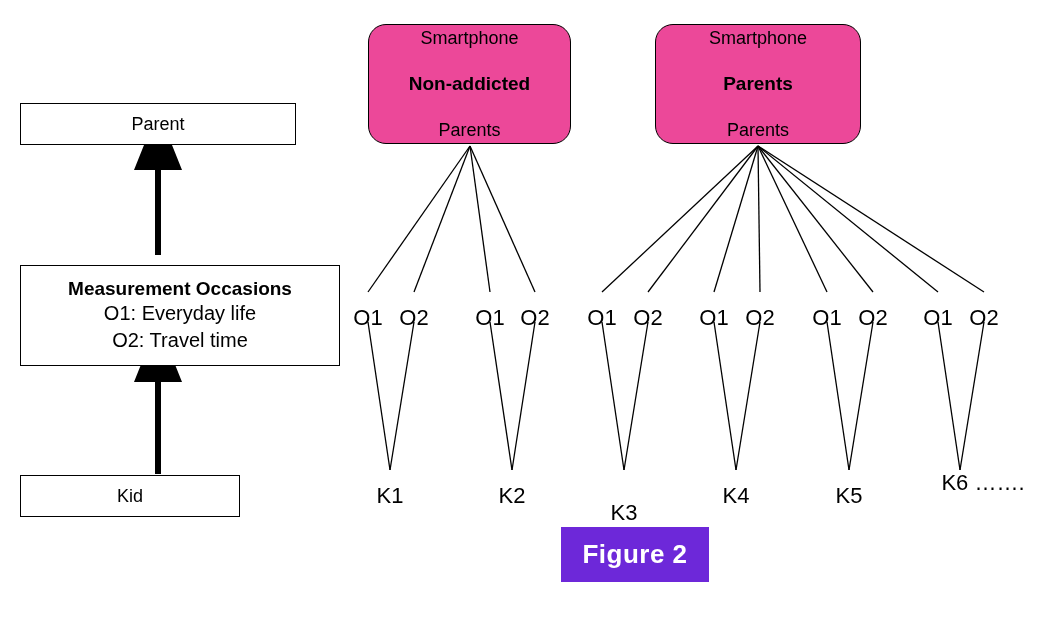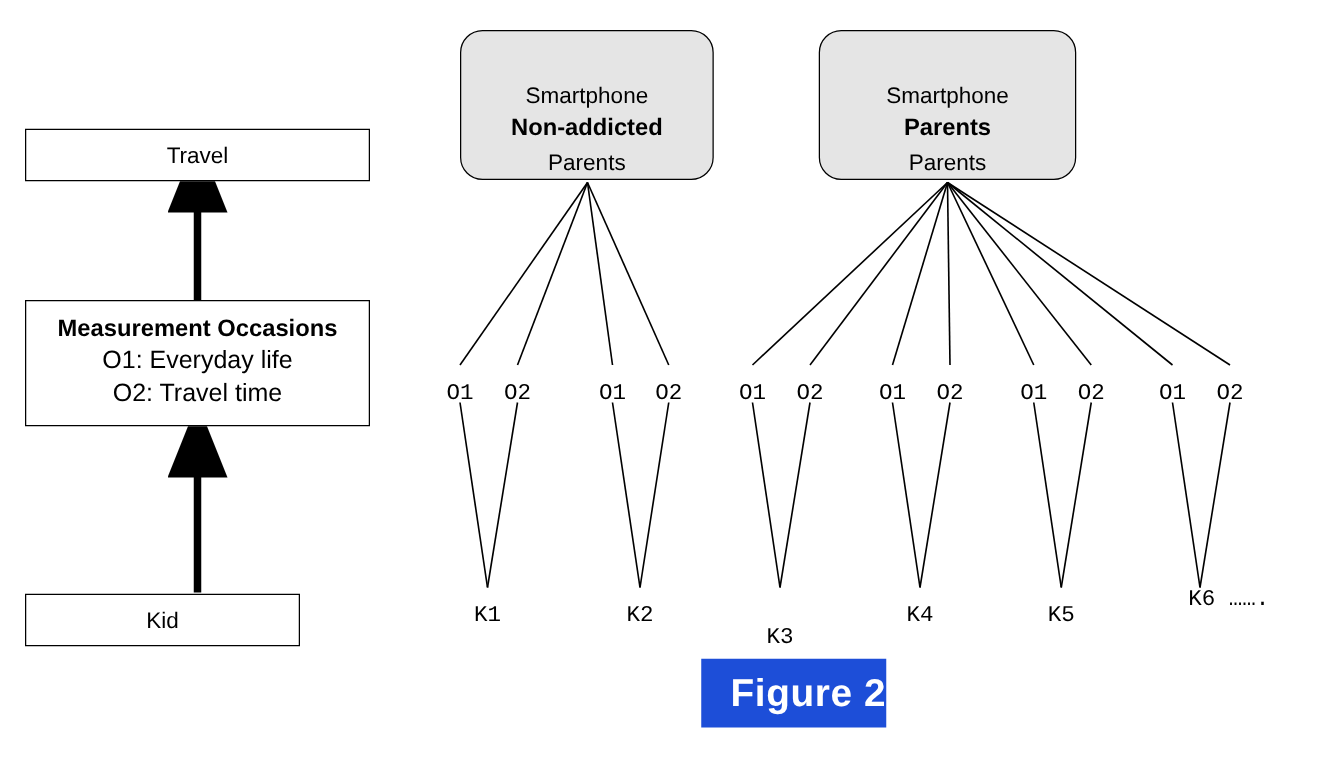--- a/index.html
+++ b/index.html
@@ -47,54 +47,53 @@
   .legend-sub {
     font-size: 20px;
     line-height: 1.35;
   }
   
   .group-box {
     position: absolute;
     box-sizing: border-box;
     border: 1.5px solid #000;
     border-radius: 18px;
-    background: #e5e5e5;
+    background: #ec4899;
     display: flex;
     flex-direction: column;
     align-items: center;
-    justify-content: flex-end;
+    justify-content: space-between;
     text-align: center;
     line-height: 1.45;
   }
   .group-line {
     font-size: 18px;
   }
   .group-line.bold {
     font-weight: bold;
     font-size: 19px;
   }
   
   .node-label {
     position: absolute;
-    font-size: 18px;
+    font-size: 22px;
     text-align: left;
     white-space: nowrap;
     transform: translateX(-50%);
-    font-family: Liberation Mono, monospace;
   }
   
   .figure-caption {
     position: absolute;
-    background: #1d4ed8;
+    background: #6d28d9;
     color: #ffffff;
     font-weight: bold;
-    font-size: 31px;
+    font-size: 26px;
     display: flex;
     align-items: center;
-    justify-content: flex-end;
+    justify-content: center;
     letter-spacing: 0.5px;
   }
 </style>
 </head>
 <body>
 
 <div id="canvas">
 
   <svg class="svg-layer" viewBox="0 0 1054 620">
 
@@ -140,24 +139,24 @@
 
       <line x1="827" y1="322" x2="849" y2="470"></line>
       <line x1="873" y1="322" x2="849" y2="470"></line>
 
       <line x1="938" y1="322" x2="960" y2="470"></line>
       <line x1="984" y1="322" x2="960" y2="470"></line>
     </g>
   </svg>
 
   <div class="legend-box" style="left:20px; top:103px; width:276px; height:42px;">
-    <div class="legend-title">Travel</div>
-  </div>
-
-  <div class="legend-box" style="left:20px; top:240px; width:276px; height:101px;">
+    <div class="legend-title">Parent</div>
+  </div>
+
+  <div class="legend-box" style="left:20px; top:265px; width:320px; height:101px;">
     <div class="legend-title-bold">Measurement Occasions</div>
     <div class="legend-sub">O1: Everyday life</div>
     <div class="legend-sub">O2: Travel time</div>
   </div>
 
   <div class="legend-box" style="left:20px; top:475px; width:220px; height:42px;">
     <div class="legend-title">Kid</div>
   </div>
 
   <div class="group-box" style="left:368px; top:24px; width:203px; height:120px;">

